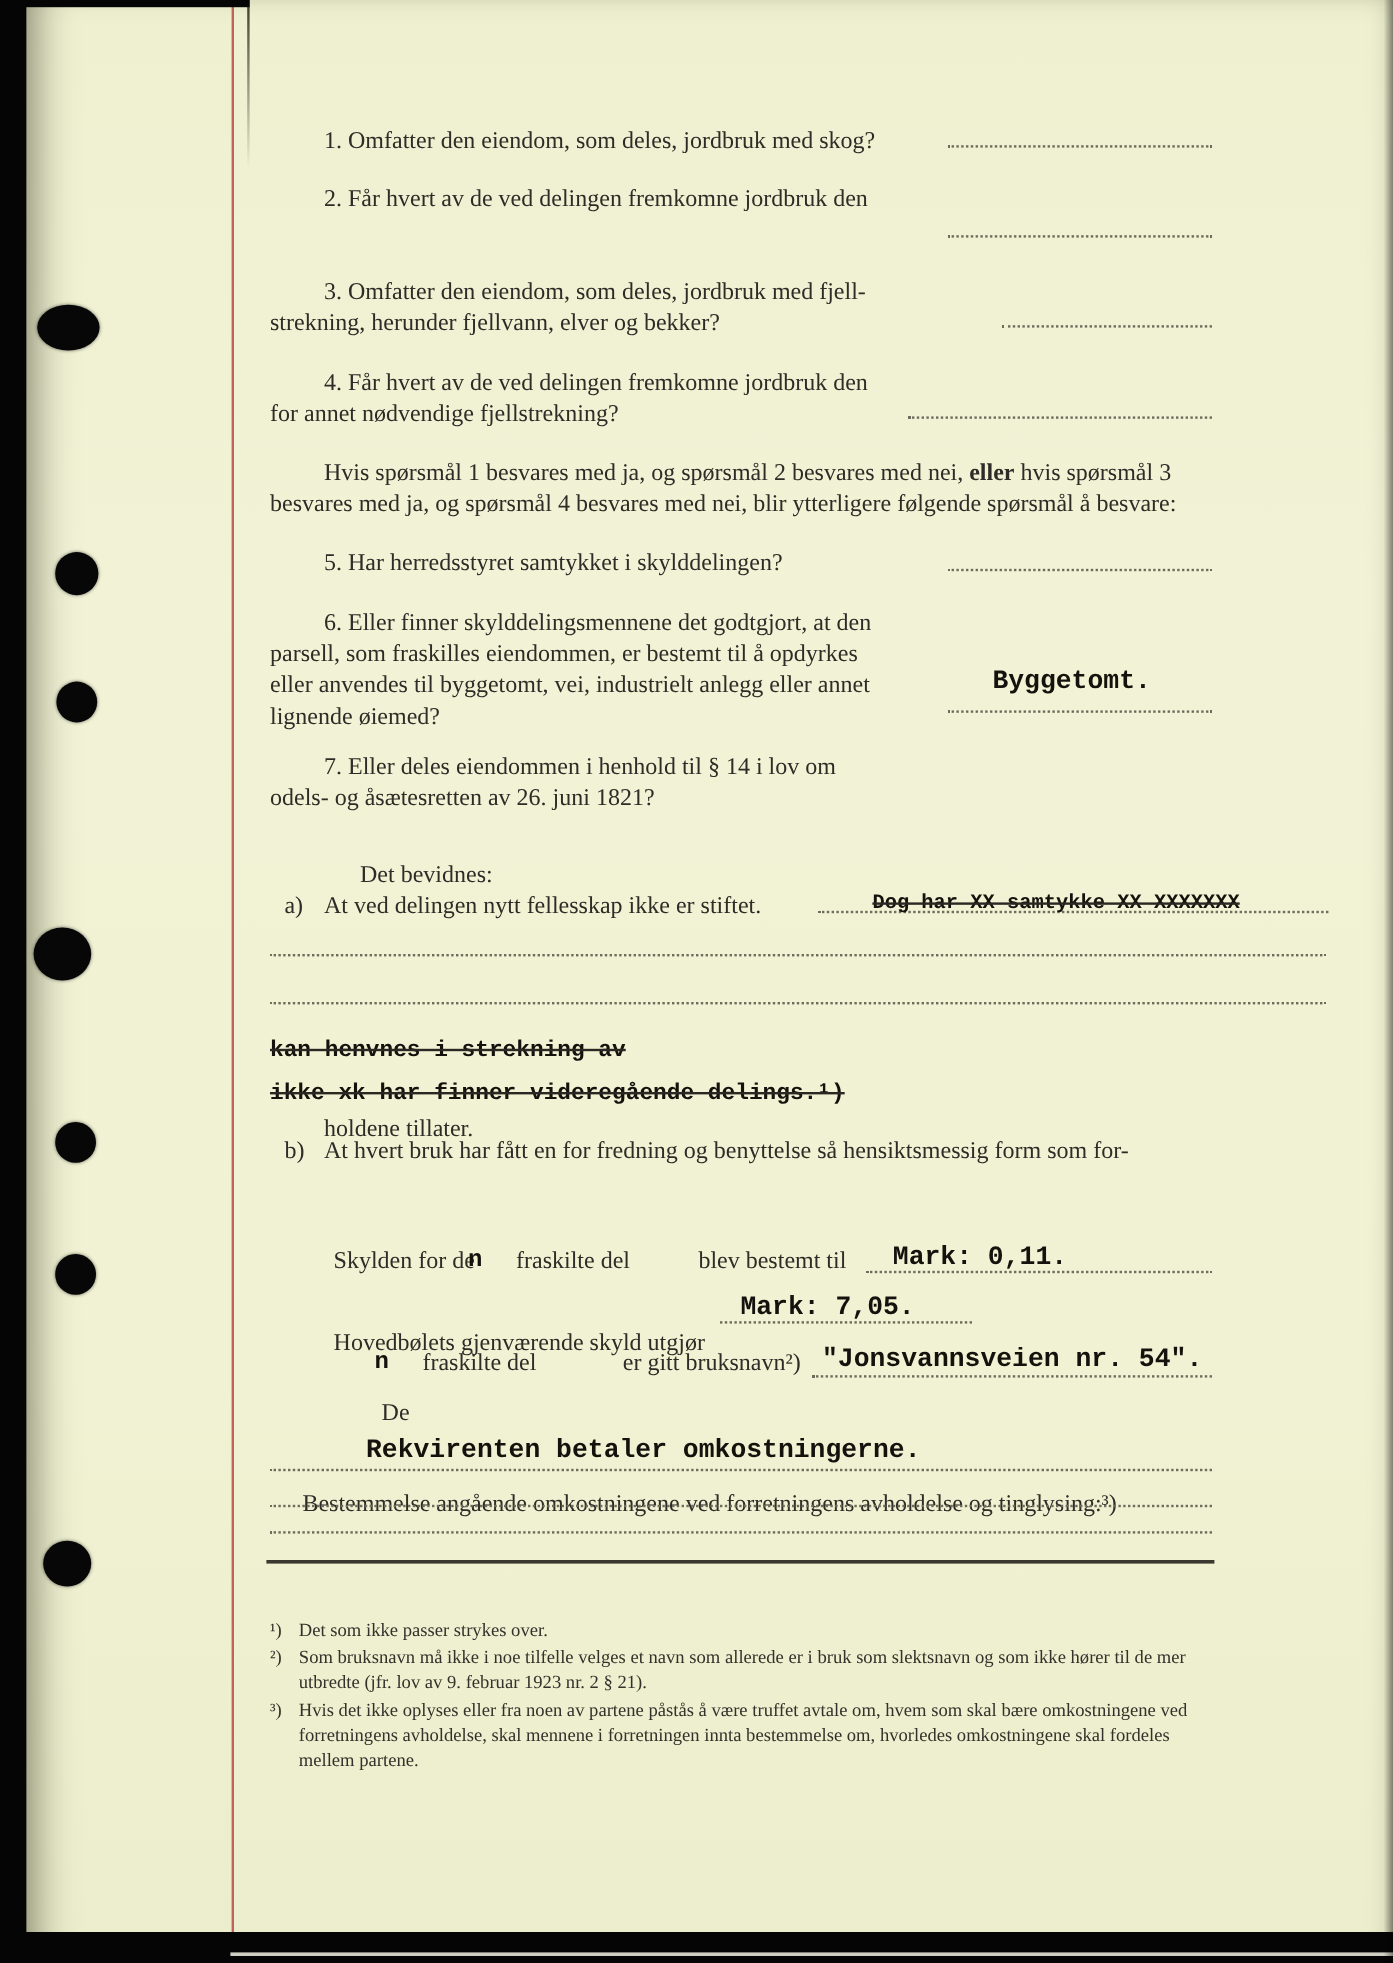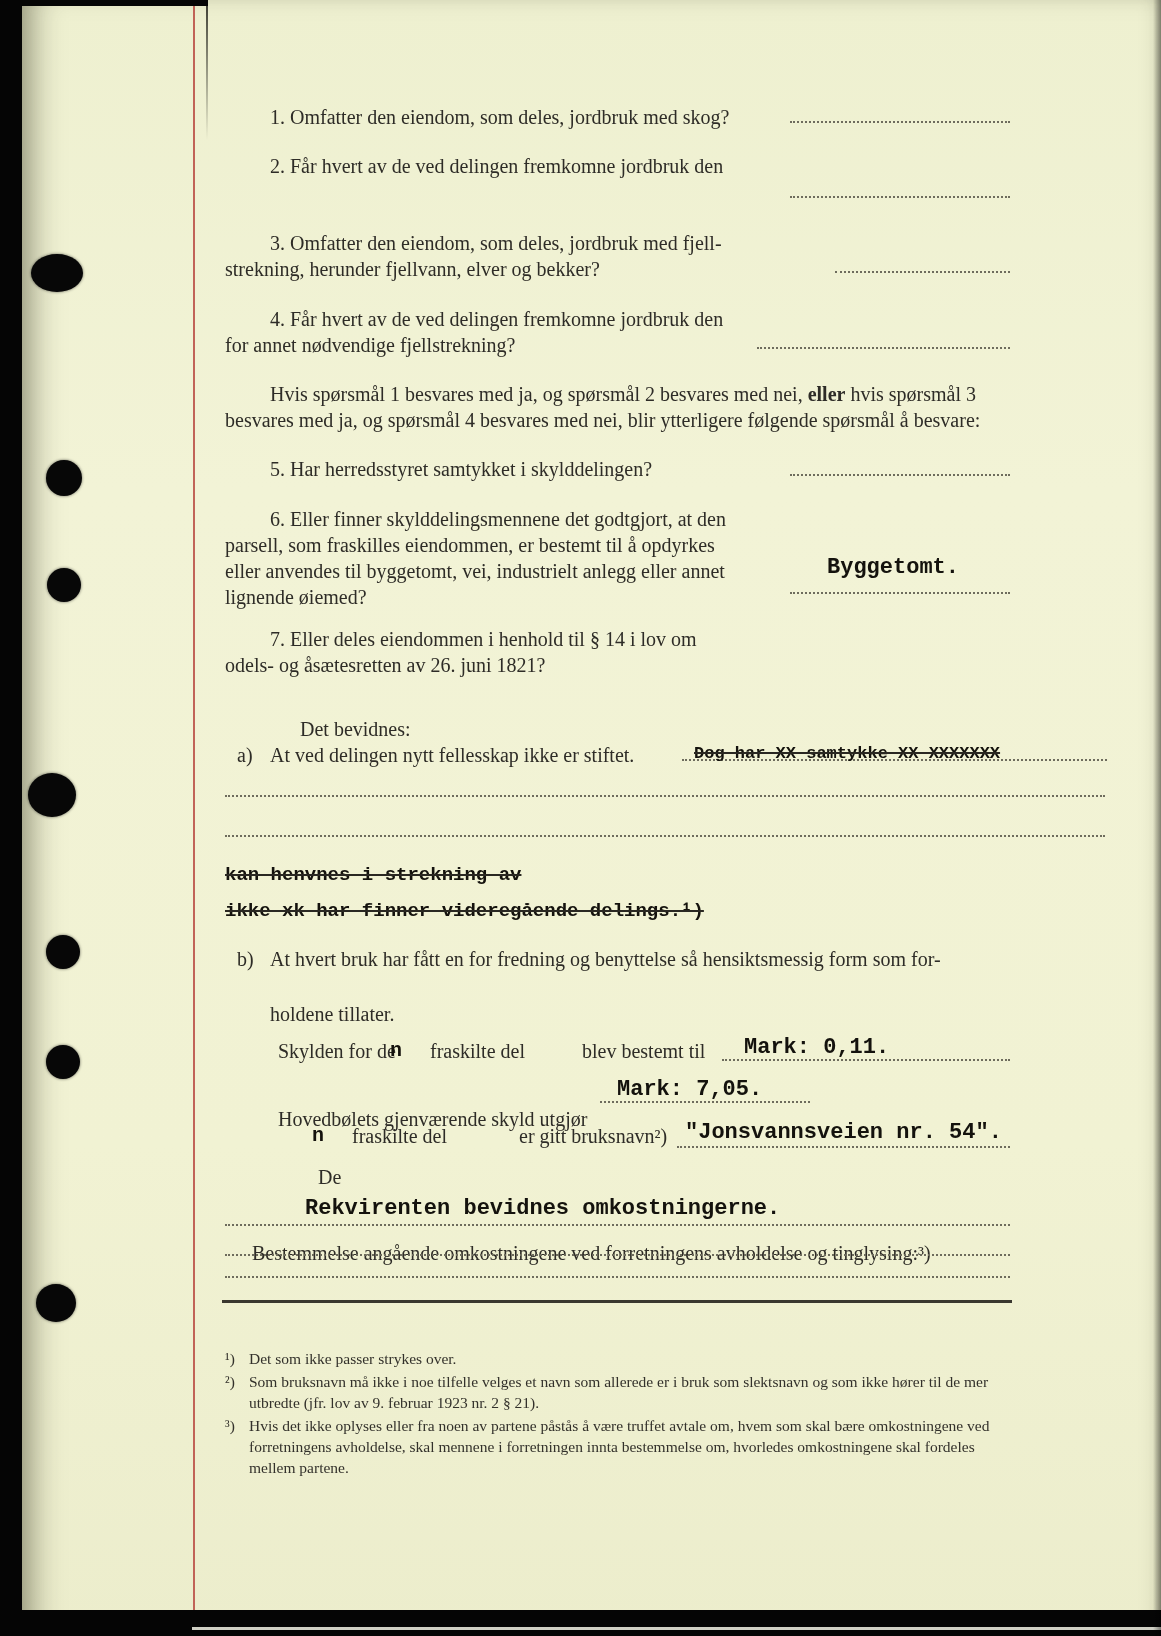--- a/index.html
+++ b/index.html
@@ -91,52 +91,52 @@
   <div class="leader" style="top:592px; left:768px; width:220px;"></div>
 
   <div class="line" style="top:626px; left:248px;">7.  Eller deles eiendommen i henhold til § 14 i lov om</div>
   <div class="line" style="top:652px; left:203px;">odels- og åsætesretten av 26. juni 1821?</div>
 
   <div class="line" style="top:716px; left:278px;">Det bevidnes:</div>
 
   <div class="line" style="top:742px; left:215px;">a)</div>
   <div class="line" style="top:742px; left:248px;">At ved delingen nytt fellesskap ikke er stiftet.</div>
   <div class="leader" style="top:759px; left:660px; width:425px;"></div>
-  <div class="line type strike" style="top:741px; left:672px; font-size:17px;">Dog har XX samtykke XX XXXXXXX</div>
+  <div class="line type strike" style="top:741px; left:705px; font-size:17px;">Dog har XX samtykke XX XXXXXXX</div>
 
   <div class="leader" style="top:795px; left:203px; width:880px;"></div>
   <div class="leader" style="top:835px; left:203px; width:880px;"></div>
 
   <div class="line type strike" style="top:862px; left:203px; font-size:19px;">kan henvnes i strekning av</div>
   <div class="line type strike" style="top:898px; left:203px; font-size:19px;">ikke xk har finner videregående delings.¹)</div>
 
   <div class="line" style="top:946px; left:215px;">b)</div>
   <div class="line" style="top:946px; left:248px;">At hvert bruk har fått en for fredning og benyttelse så hensiktsmessig form som for-</div>
-  <div class="line" style="top:1001px; left:248px;">holdene tillater.</div>
+  <div class="line" style="top:928px; left:248px;">holdene tillater.</div>
 
   <div class="leader" style="top:1059px; left:700px; width:288px;"></div>
   <div class="line" style="top:1038px; left:256px;">Skylden for de</div>
   <div class="line type type-md" style="top:1038px; left:368px;">n</div>
   <div class="line" style="top:1038px; left:408px;">fraskilte del</div>
   <div class="line" style="top:1038px; left:560px;">blev bestemt til</div>
   <div class="line type type-lg" style="top:1035px; left:722px;">Mark: 0,11.</div>
 
   <div class="leader" style="top:1101px; left:578px; width:210px;"></div>
   <div class="line" style="top:1080px; left:256px;margin-top:26px;">Hovedbølets gjenværende skyld utgjør</div>
   <div class="line type type-lg" style="top:1077px; left:595px;">Mark: 7,05.</div>
 
   <div class="leader" style="top:1146px; left:655px; width:333px;"></div>
   <div class="line" style="top:1164px; left:256px;margin-left:40px;">De</div>
   <div class="line type type-md" style="top:1123px; left:290px;">n</div>
   <div class="line" style="top:1123px; left:330px;">fraskilte del</div>
   <div class="line" style="top:1123px; left:497px;">er gitt bruksnavn²)</div>
   <div class="line type type-lg" style="top:1120px; left:663px;">"Jonsvannsveien nr. 54".</div>
 
   <div class="line" style="top:1228px; left:230px;margin-top:12px;">Bestemmelse angående omkostningene ved forretningens avholdelse og tinglysing:³)</div>
-  <div class="line type type-lg" style="top:1196px; left:283px;">Rekvirenten bevidnes omkostningerne.</div>
+  <div class="line type type-lg" style="top:1196px; left:283px;">Rekvirenten betaler omkostningerne.</div>
   <div class="leader" style="top:1224px; left:203px; width:785px;"></div>
 
   <div class="leader" style="top:1254px; left:203px; width:785px;"></div>
   <div class="leader" style="top:1276px; left:203px; width:785px;"></div>
   <div class="rule-solid" style="top:1300px; left:200px; width:790px;"></div>
 
   <div class="footnotes">
     <div class="fn">
       <span class="fn-marker">¹)</span>
       <span>Det som ikke passer strykes over.</span>

